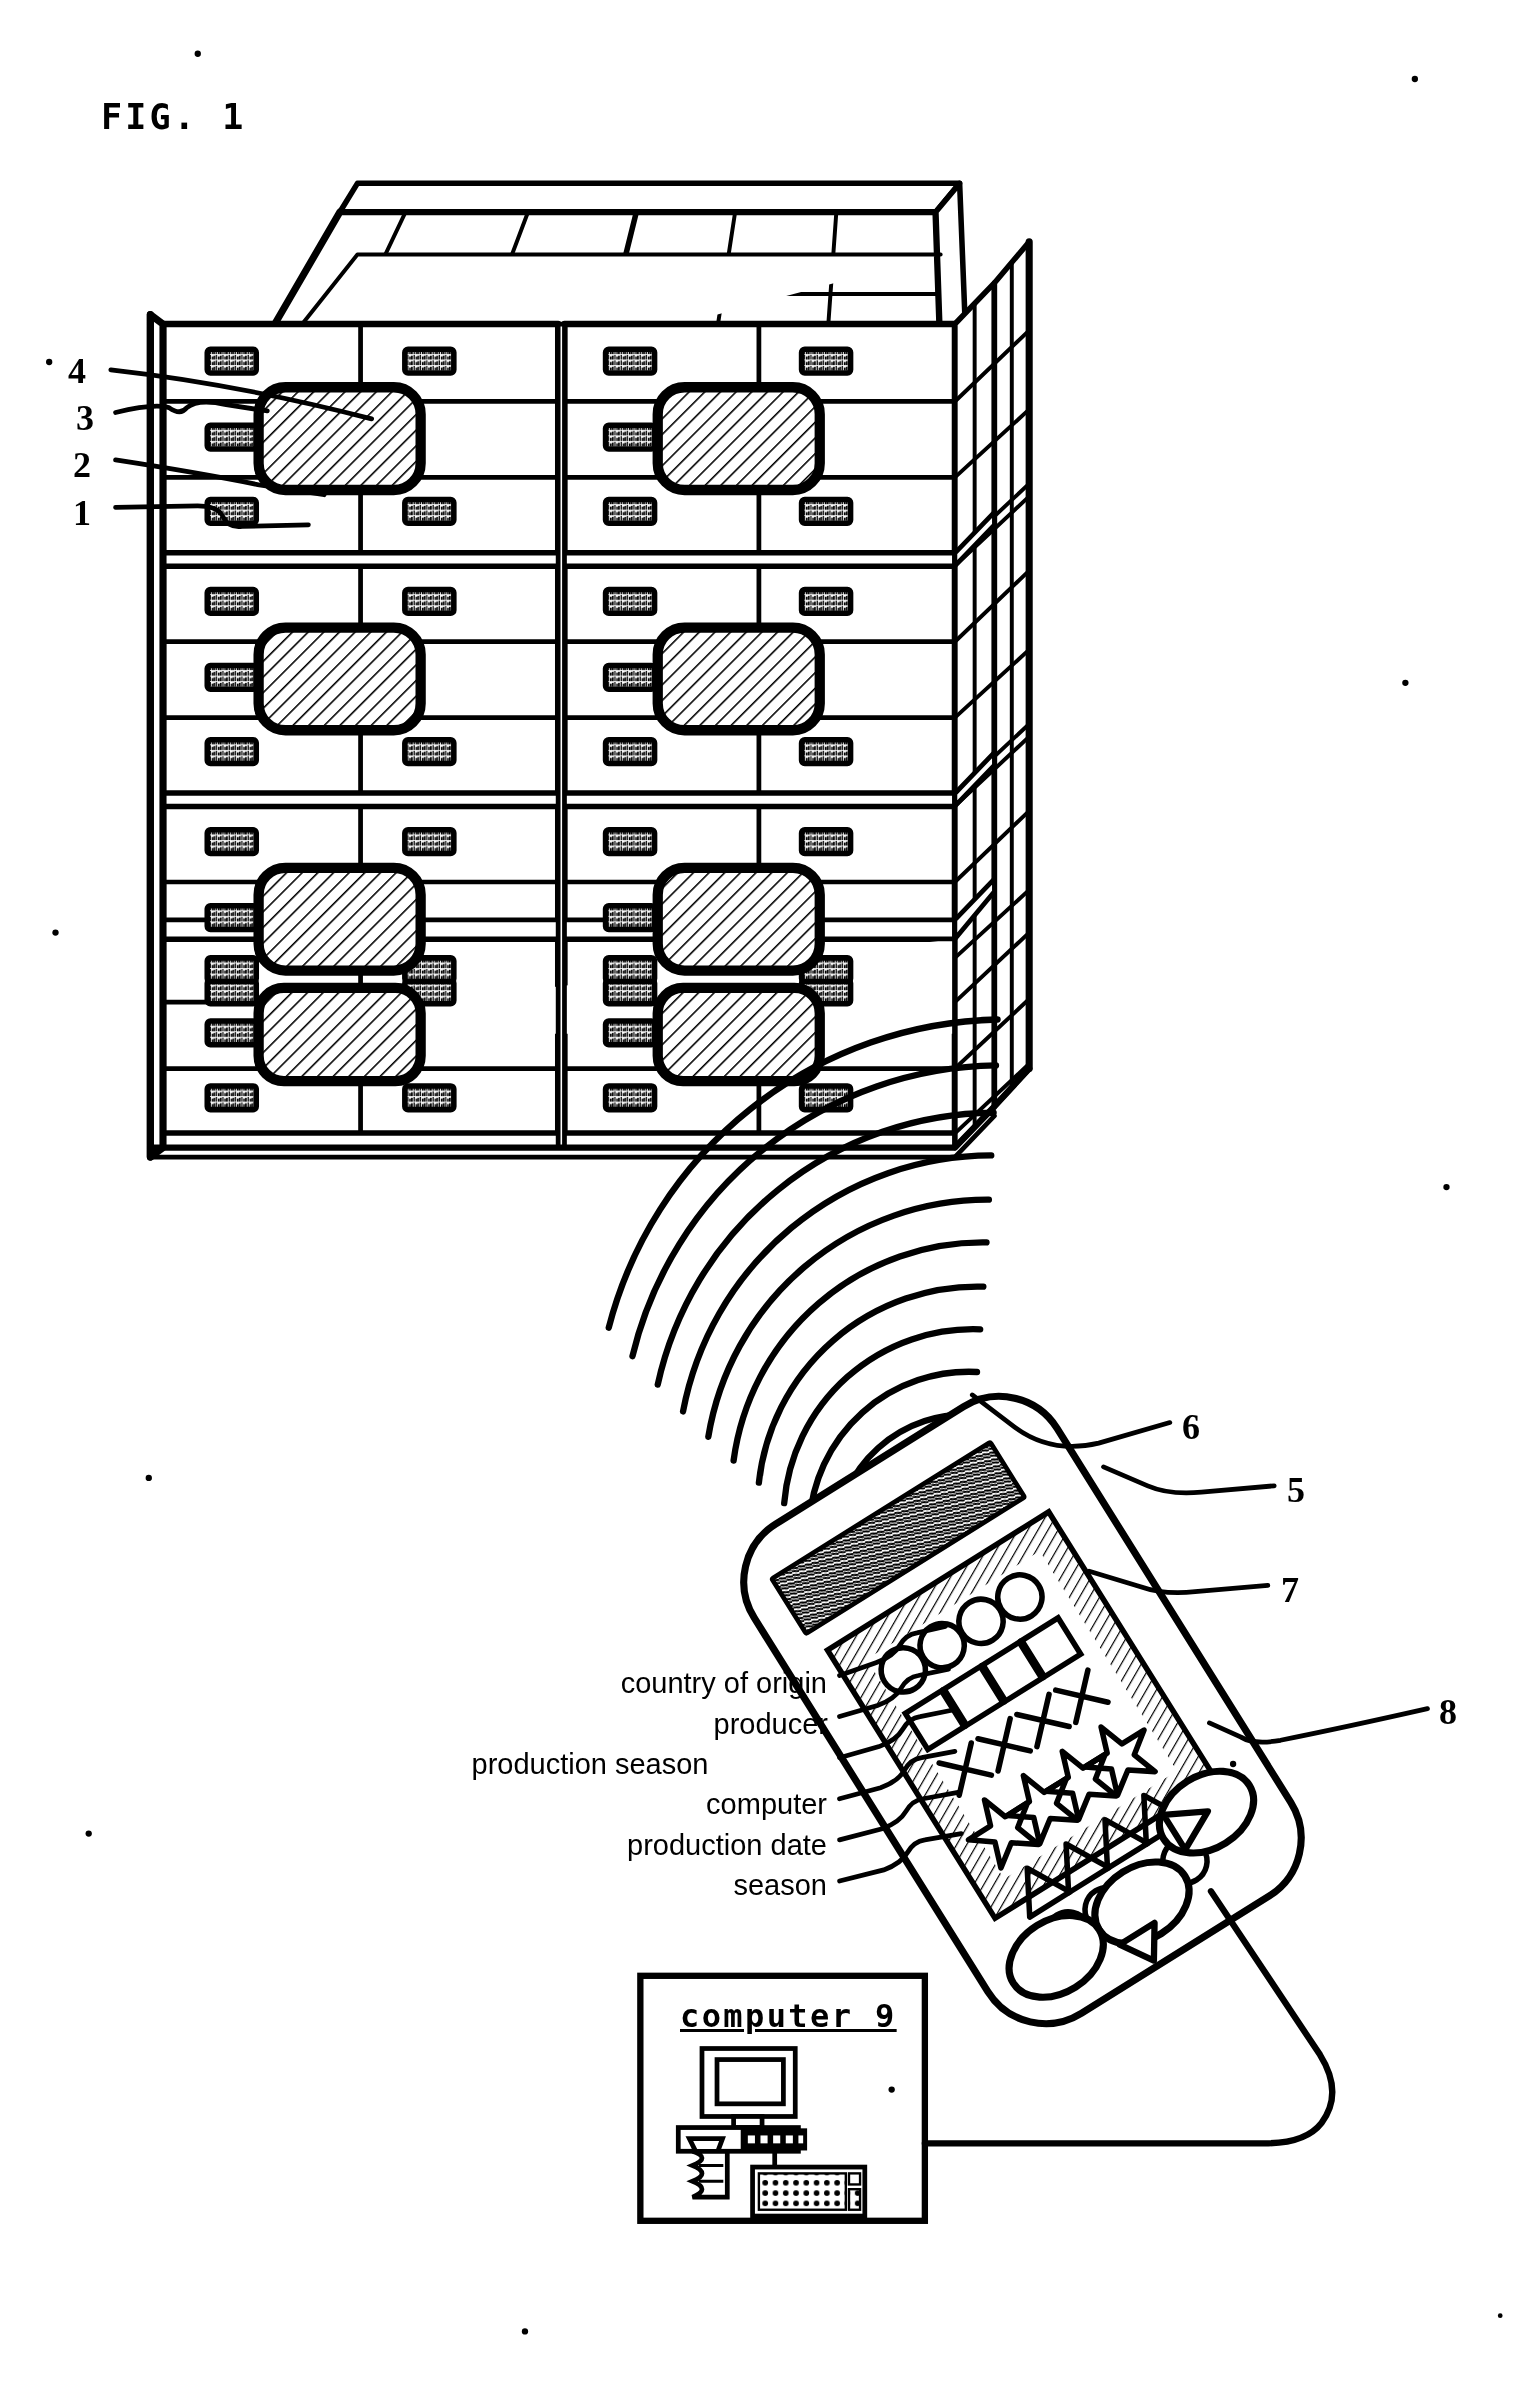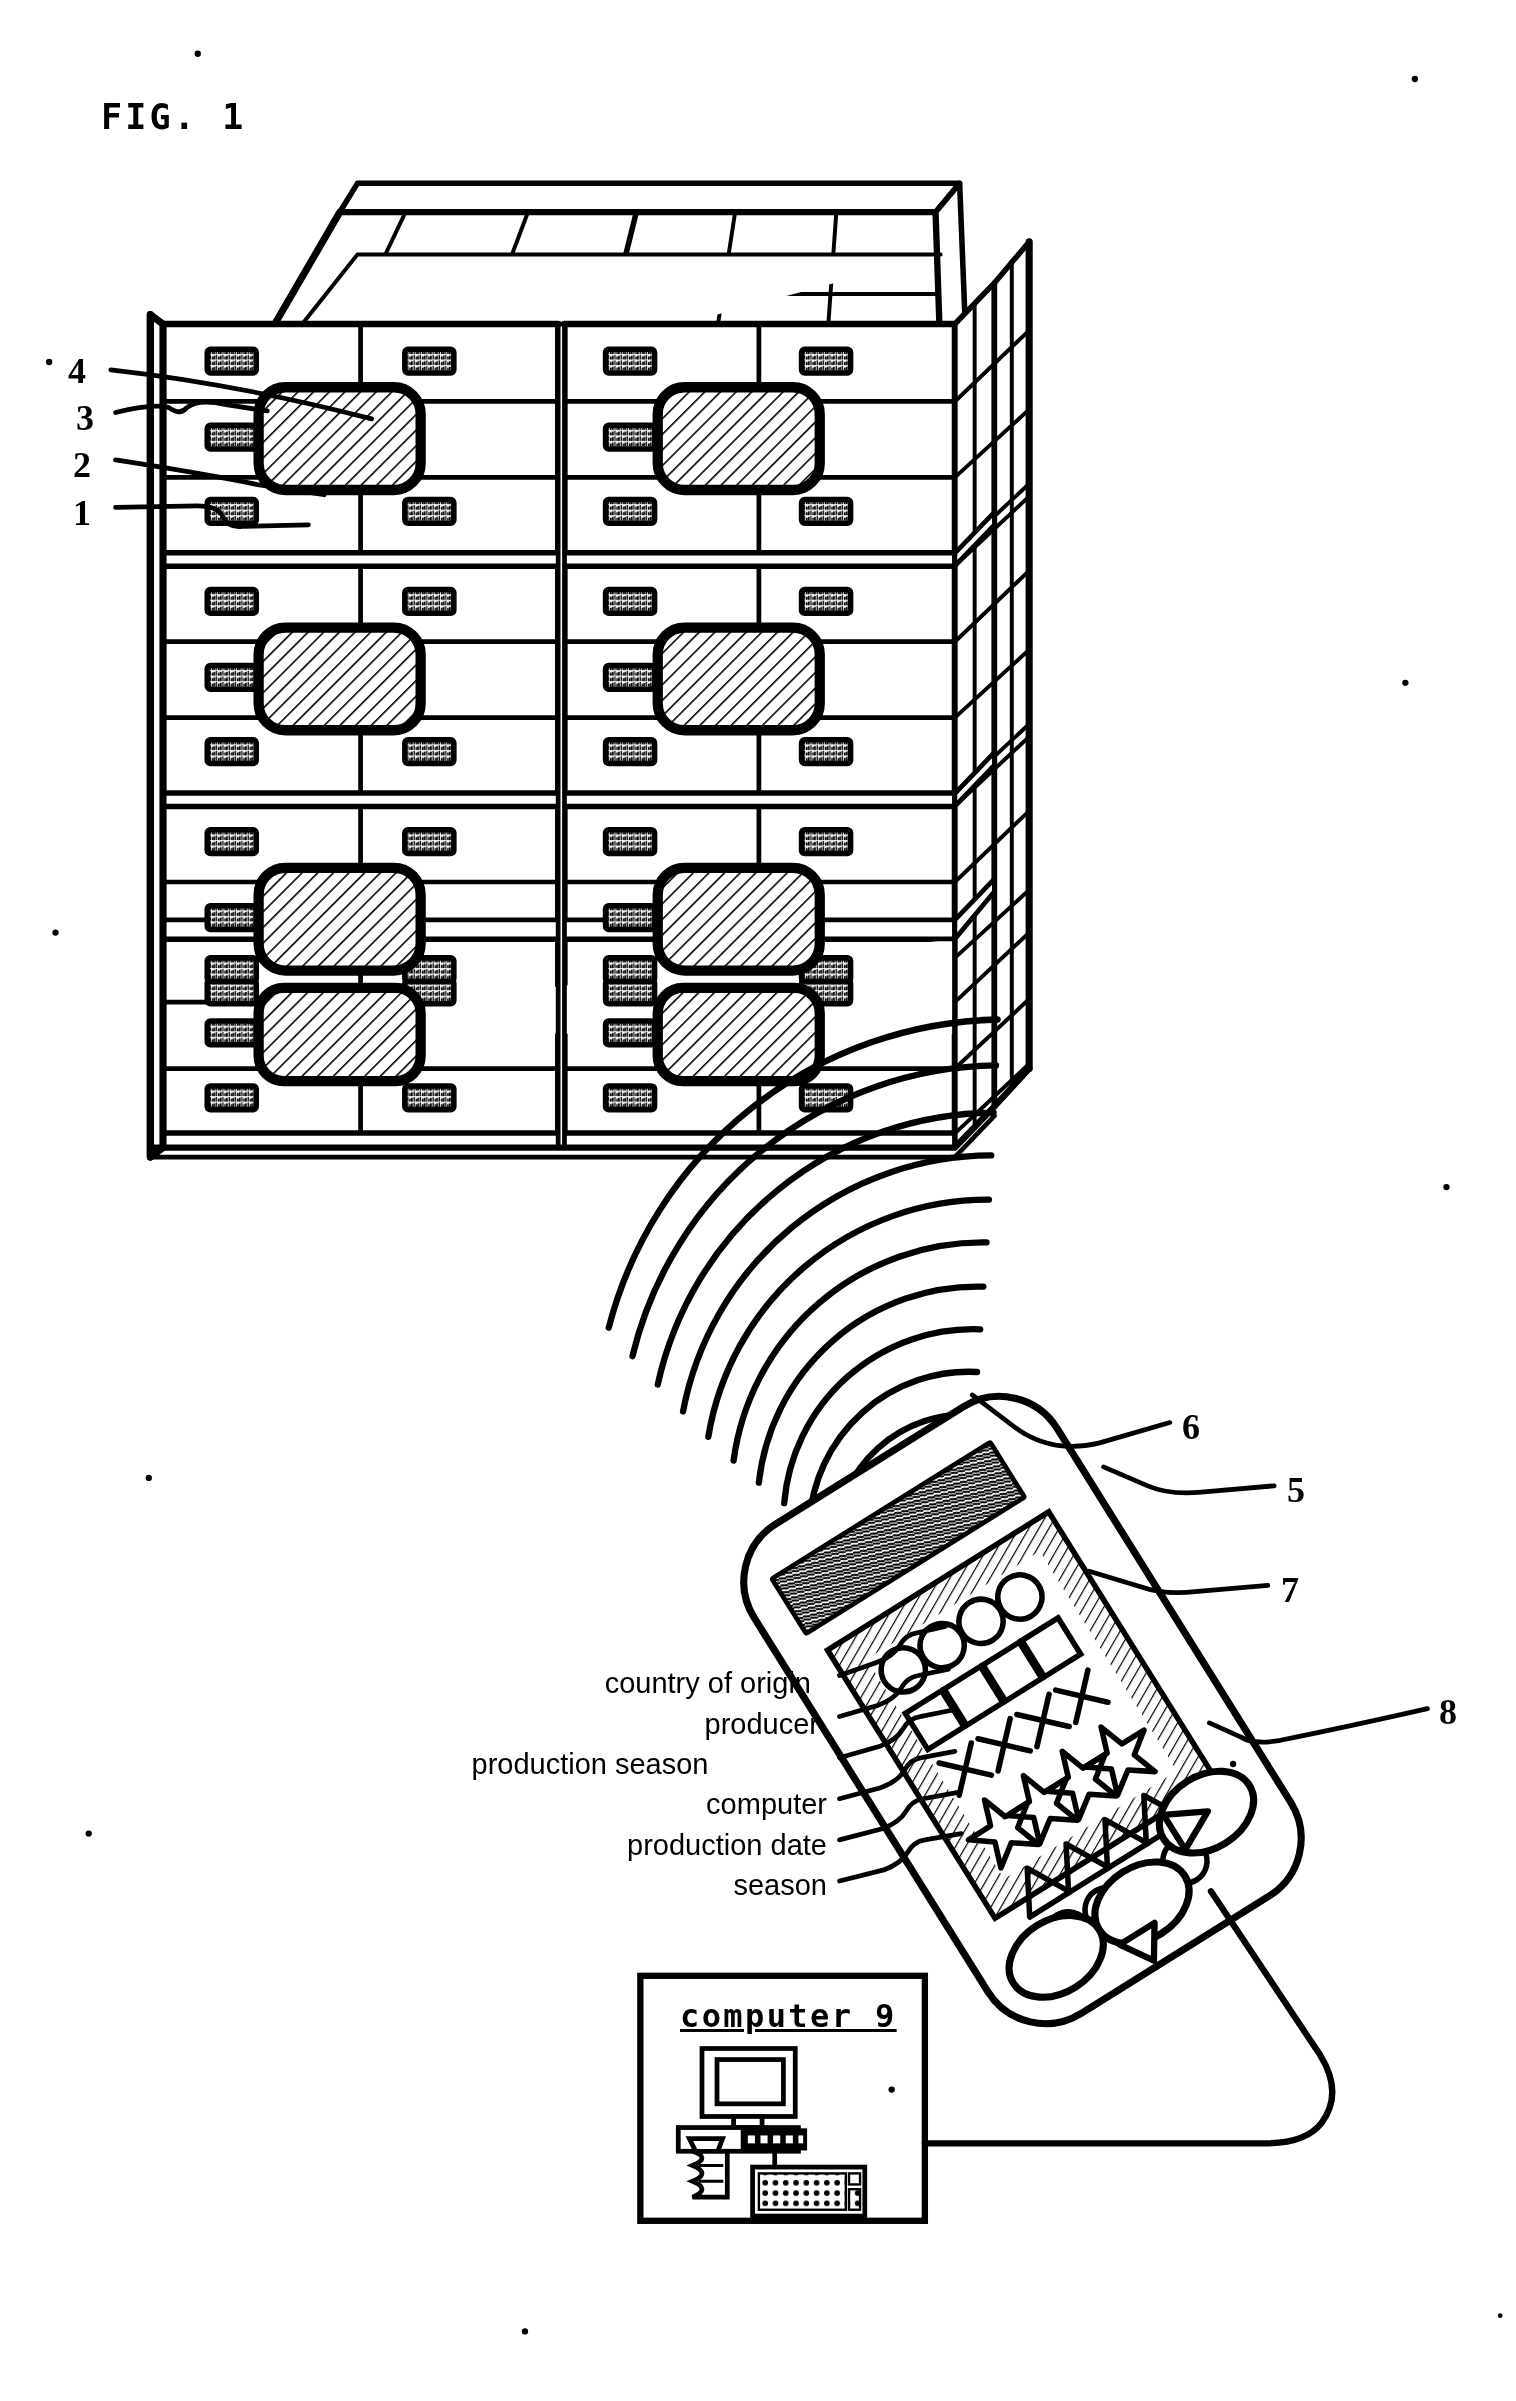--- a/index.html
+++ b/index.html
@@ -486,22 +486,22 @@
 
   <div class="ref-num" style="left:68px;  top:353px;">4</div>
   <div class="ref-num" style="left:76px;  top:400px;">3</div>
   <div class="ref-num" style="left:73px;  top:447px;">2</div>
   <div class="ref-num" style="left:73px;  top:495px;">1</div>
   <div class="ref-num" style="left:1182px;top:1409px;">6</div>
   <div class="ref-num" style="left:1287px;top:1472px;">5</div>
   <div class="ref-num" style="left:1281px;top:1572px;">7</div>
   <div class="ref-num" style="left:1439px;top:1694px;">8</div>
 
-  <div class="data-label" style="left:337px; top:1669px; width:474px;text-align:right;">country of origin</div>
-  <div class="data-label" style="left:345px; top:1710px; width:474px;">producer</div>
+  <div class="data-label" style="left:353px; top:1669px; width:474px;text-align:right;">country of origin</div>
+  <div class="data-label" style="left:354px; top:1710px; width:474px;">producer</div>
   <div class="data-label" style="left:353px; top:1750px; width:474px;text-align:center;">production season</div>
   <div class="data-label" style="left:353px; top:1790px; width:474px;">computer</div>
   <div class="data-label" style="left:353px; top:1831px; width:474px;">production date</div>
   <div class="data-label" style="left:353px; top:1871px; width:474px;">season</div>
 
   <div class="computer-label">computer 9</div>
 
 </div>
 
 

